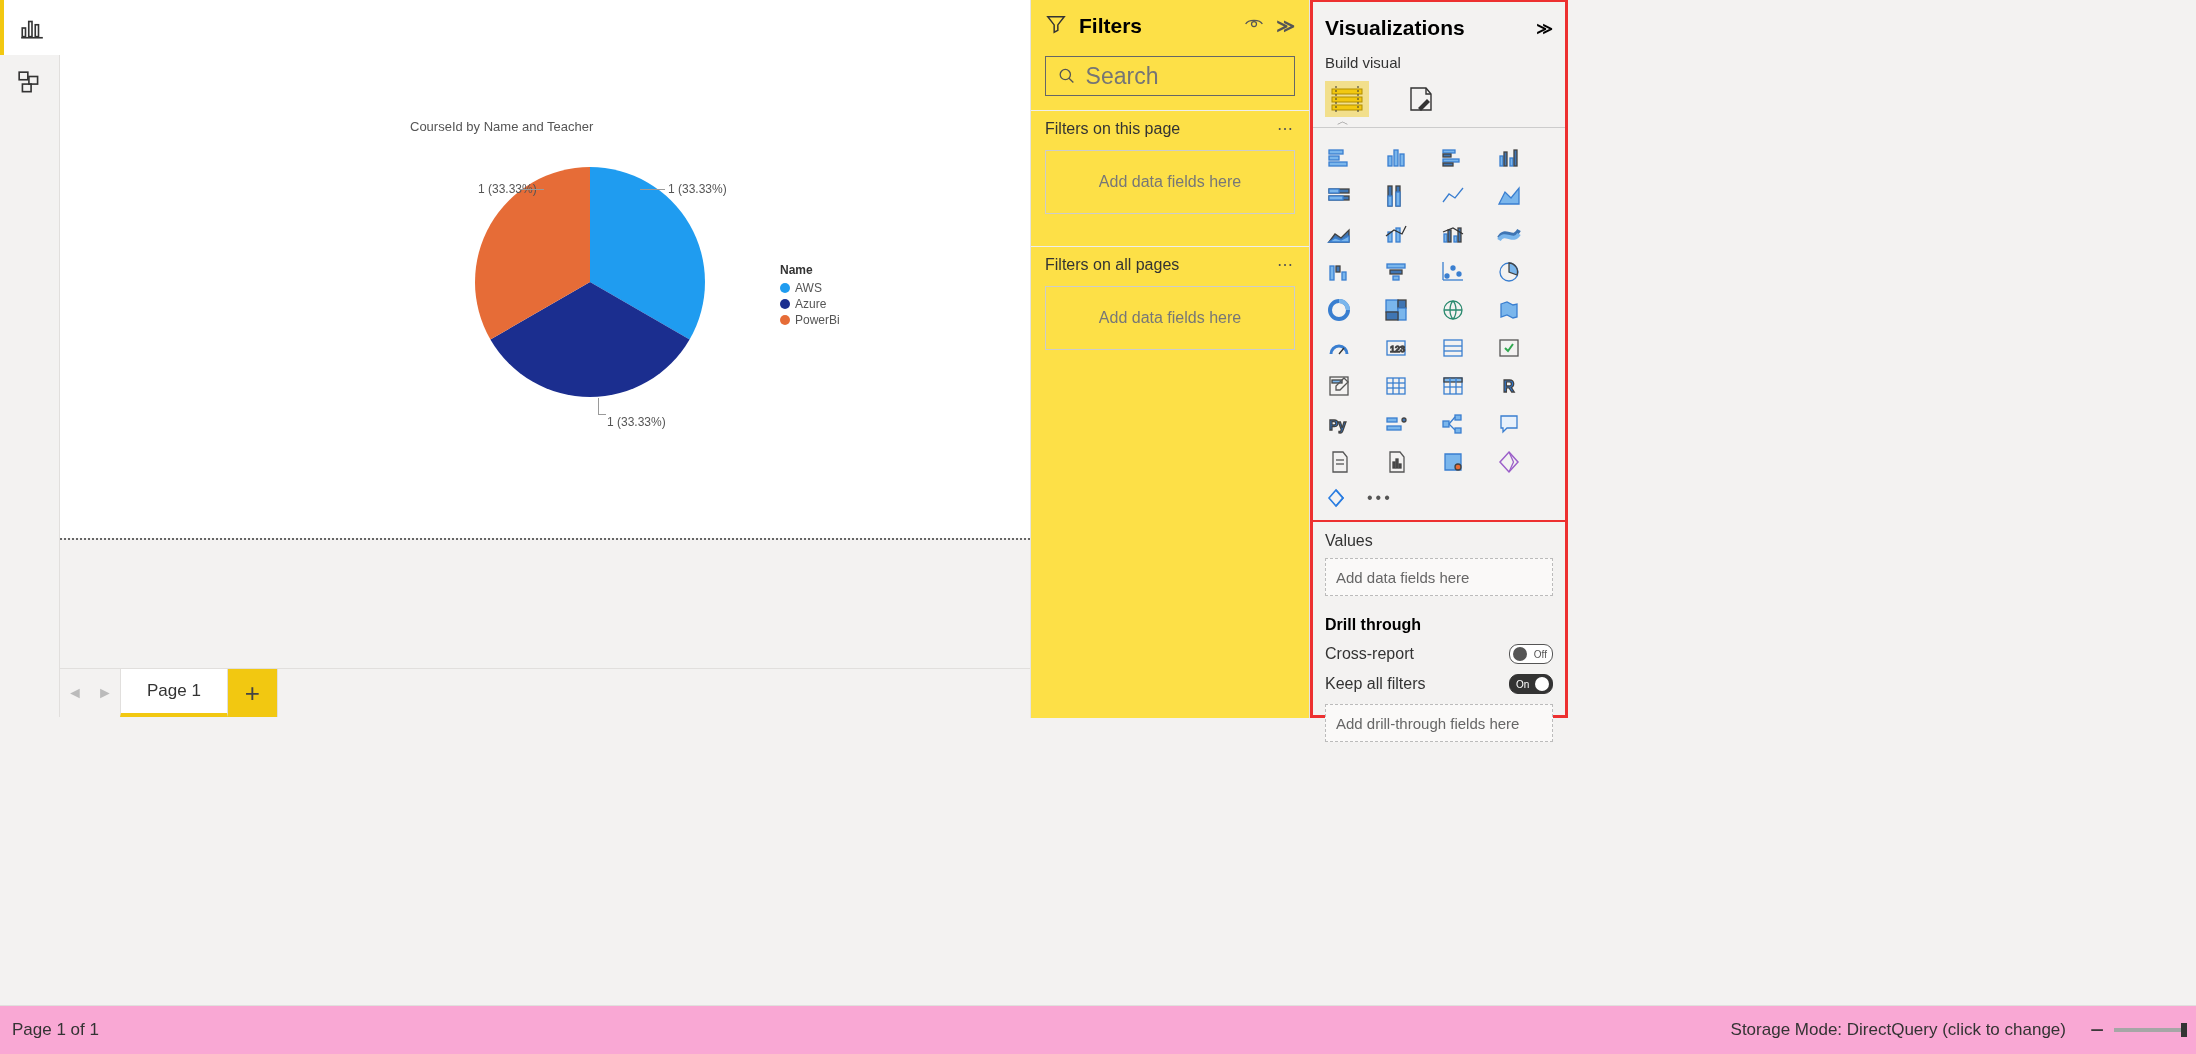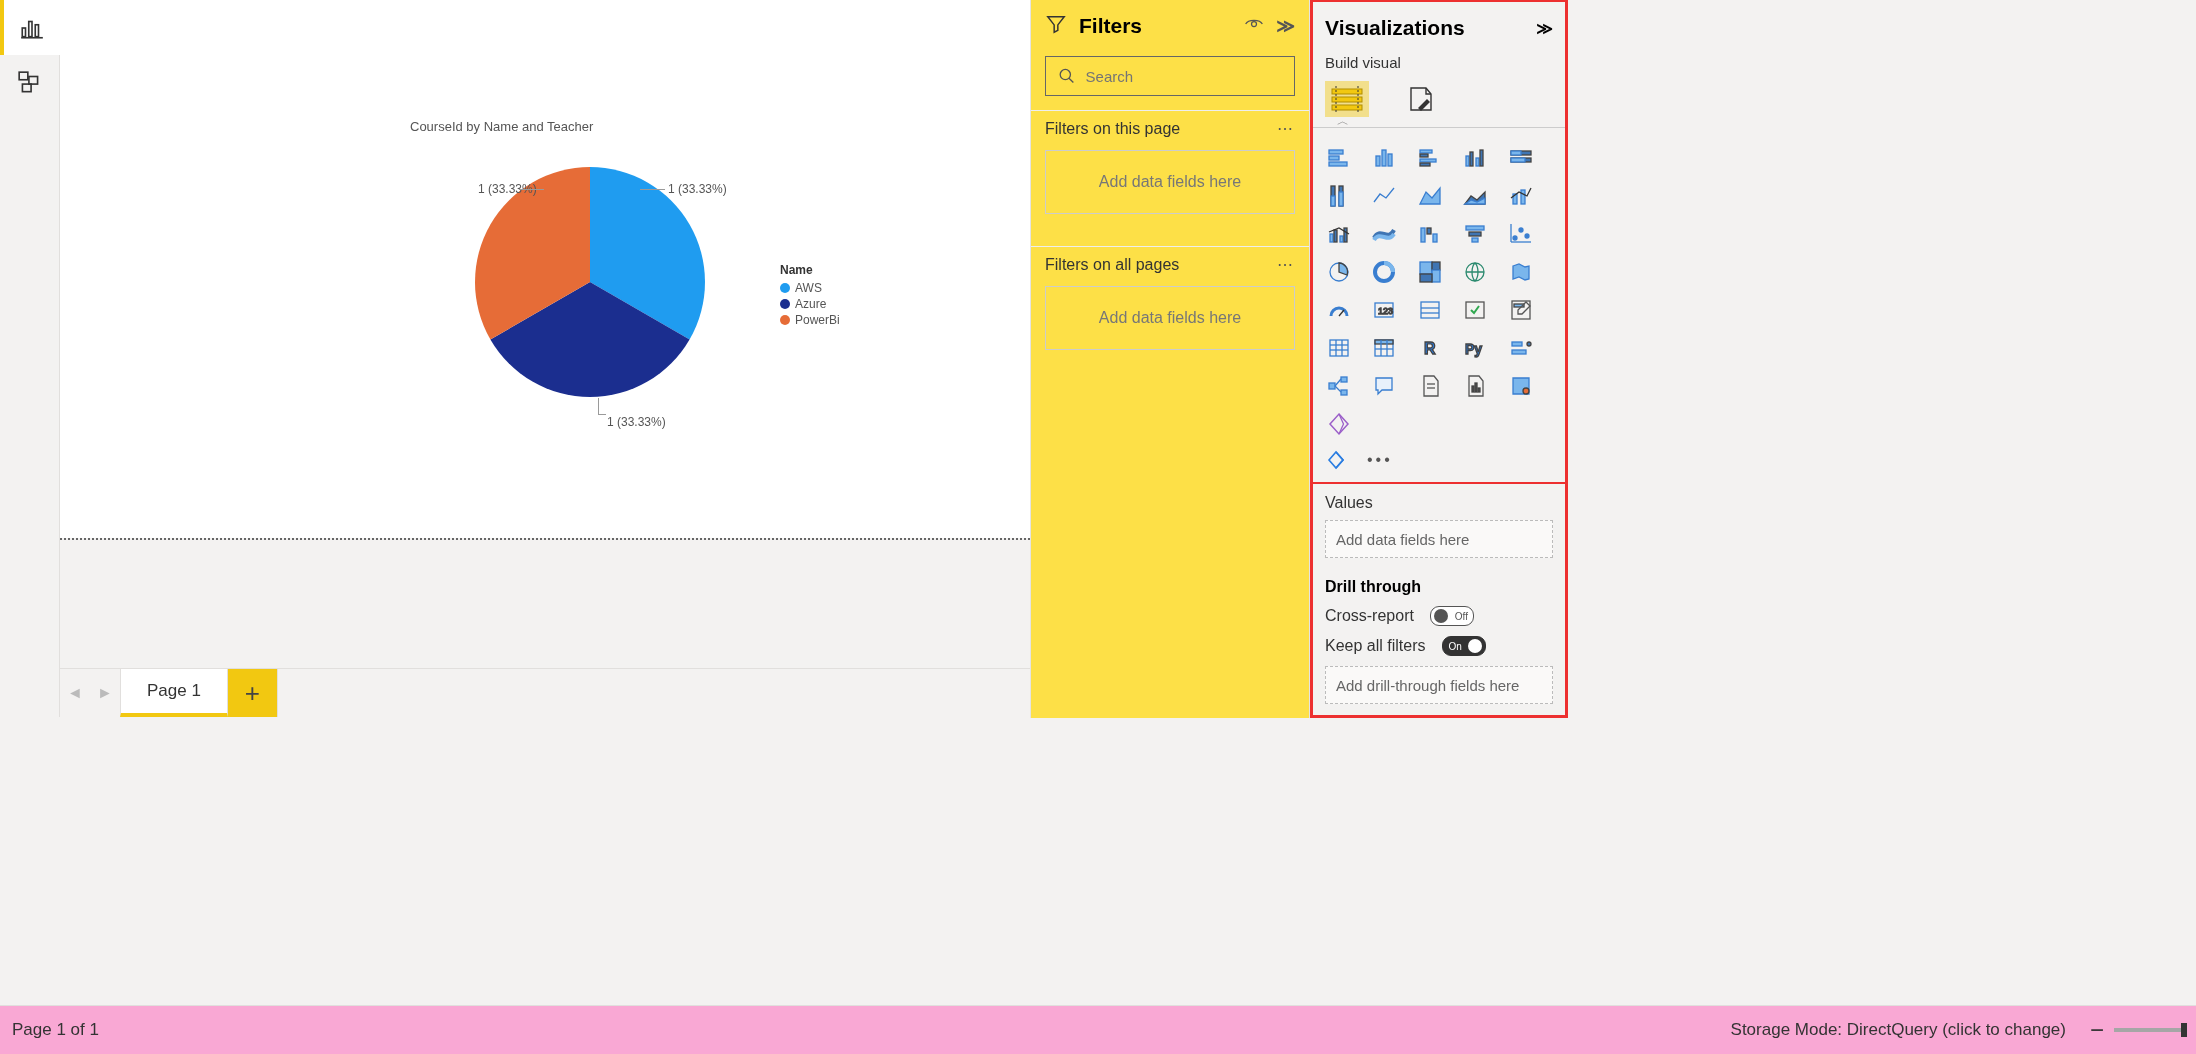--- a/index.html
+++ b/index.html
@@ -86,21 +86,21 @@
     height: 52px; display: flex; align-items: center; gap: 12px; padding: 0 14px;
   }
   .filters-hd .ficon { font-size: 20px; }
   .filters-hd .ftitle { font-size: 21px; font-weight: 600; flex: 1; }
   .filters-hd .hi { cursor: pointer; font-size: 18px; color: #555; }
   .filters-search {
     margin: 4px 14px 14px 14px; height: 40px; border: 1px solid #666;
     display: flex; align-items: center; gap: 10px; padding: 0 12px;
   }
   .filters-search input {
-    border: none; outline: none; font-size: 15px; width: 100%; background: transparent;
+    border: none; outline: none; font-size: 23px; width: 100%; background: transparent;
   }
   .fsect { padding: 8px 14px; border-top: 1px solid #eee; }
   .fsect-hd { display: flex; align-items: center; justify-content: space-between; font-size: 16px; color: #333; }
   .fsect-hd .dots { letter-spacing: 2px; cursor: pointer; color: #555; }
   .fdrop {
     margin-top: 12px; height: 64px; border: 1px solid #ccc;
     display: flex; align-items: center; justify-content: center;
     color: #777; font-size: 16px;
   }
 
@@ -115,34 +115,34 @@
   .viz-hd .vtitle { font-size: 21px; font-weight: 600; flex: 1; }
   .viz-sub { padding: 0 12px 6px 12px; font-size: 15px; color: #333; }
   .viz-modes { display: flex; gap: 30px; padding: 4px 12px 0 12px; position: relative; }
   .viz-mode { width: 44px; height: 36px; display: flex; align-items: center; justify-content: center; cursor: pointer; }
   .viz-mode svg { width: 32px; height: 26px; }
   .viz-mode.active { background: rgba(242,200,17,0.45); }
   .viz-line { height: 1px; background: #ccc; margin: 10px 0 4px 0; }
   .viz-arrow { position: absolute; left: 24px; top: 36px; font-size: 12px; color: #888; }
 
   .viz-grid {
-    padding: 10px 23px 4px 8px; display: grid; grid-template-columns: repeat(5, 1fr);
+    padding: 10px 23px 4px 8px; display: grid; grid-template-columns: repeat(4, 1fr);
     gap: 6px 6px;
   }
   .viz-cell {
     width: 36px; height: 32px; display: flex; align-items: center; justify-content: center;
     cursor: pointer;
   }
   .viz-cell svg { width: 26px; height: 24px; stroke: #424242; fill: none; stroke-width: 1.3; }
   .viz-extra { padding: 4px 12px; display: flex; gap: 16px; align-items: center; }
   .viz-extra .dots { letter-spacing: 3px; color: #555; cursor: pointer; }
 
   .viz-sect { padding: 10px 12px 0 12px; }
   .viz-sect .lbl { font-size: 16px; color: #333; margin-bottom: 8px; }
-  .viz-sect .row { display: flex; align-items: center; justify-content: flex-start; font-size: 16px; color: #333; margin: 10px 0; gap: 16px; }
+  .viz-sect .row { display: flex; align-items: center; justify-content: space-between; font-size: 16px; color: #333; margin: 10px 0; }
   .viz-drop {
     border: 1px dashed #bbb; height: 38px; display: flex; align-items: center;
     padding: 0 10px; color: #666; font-size: 15px; background: #faf9f8;
   }
   .toggle {
     width: 44px; height: 20px; border-radius: 9px; border: 1px solid #555;
     position: relative; display: flex; align-items: center; font-size: 10px;
     cursor: pointer; background: #fff;
   }
   .toggle .knob { width: 14px; height: 14px; border-radius: 50%; background: #555; position: absolute; }

